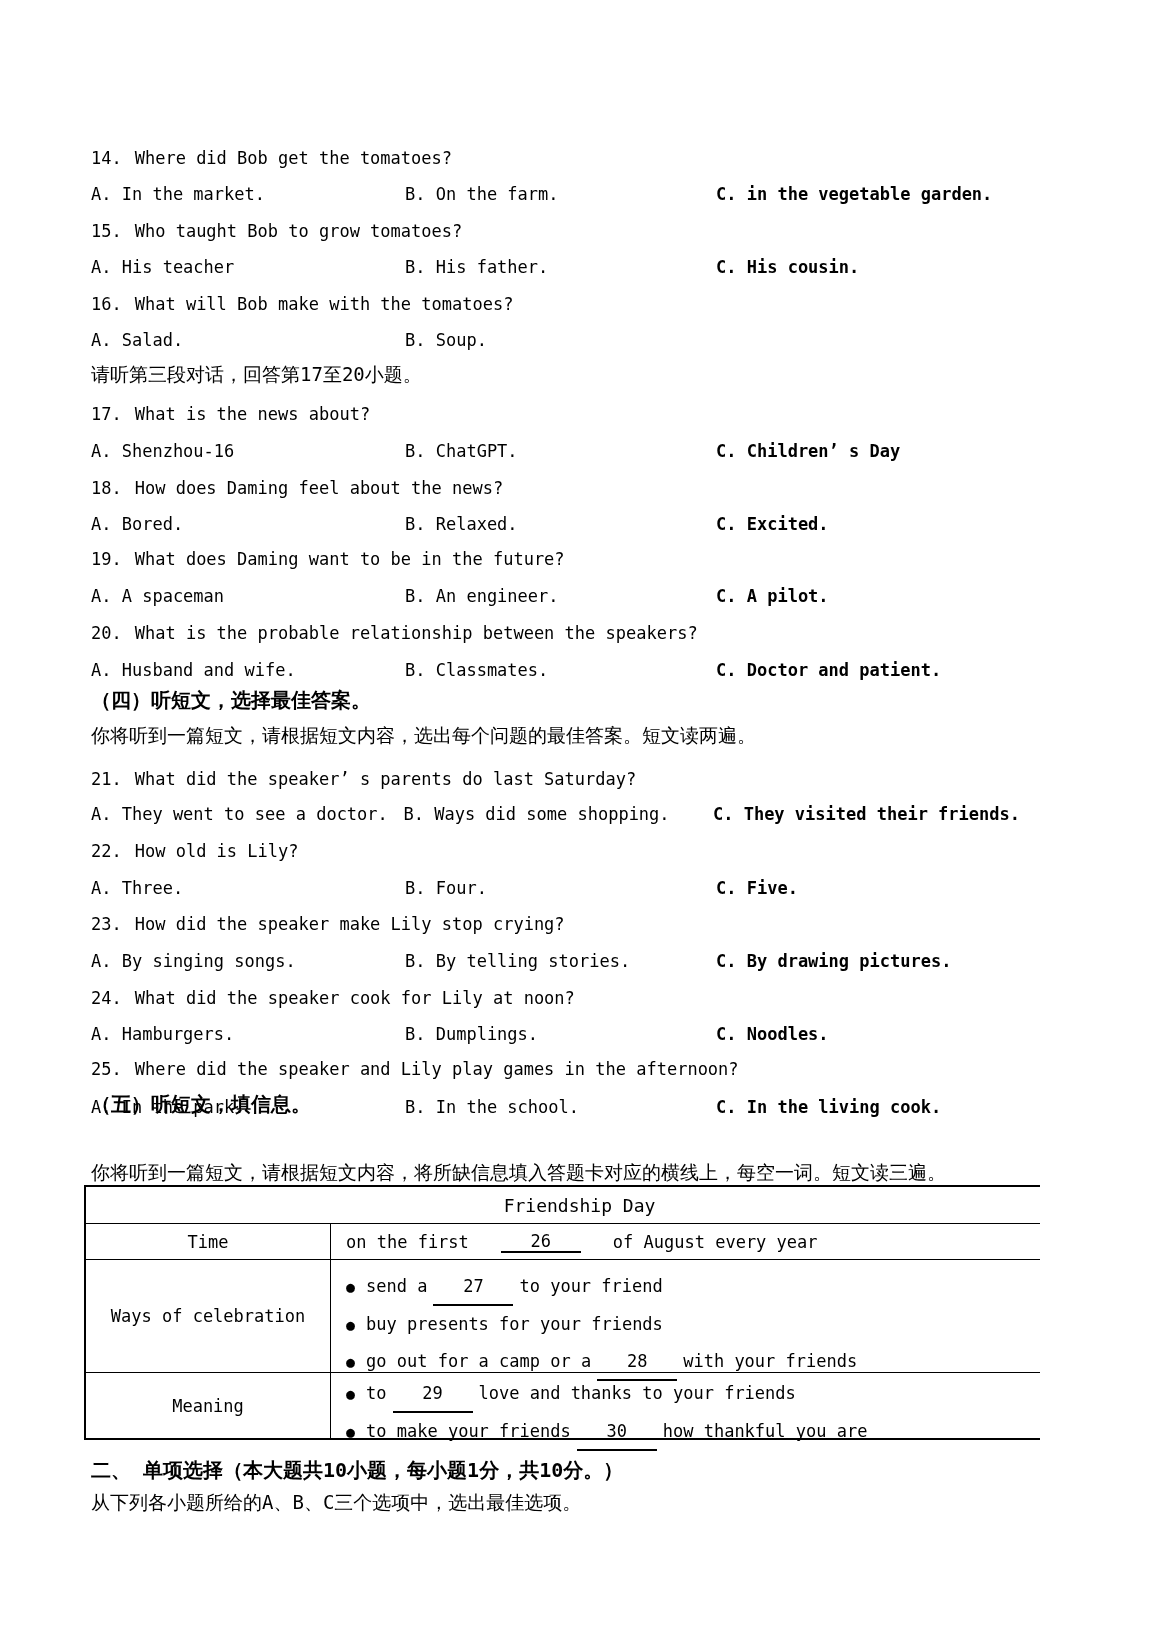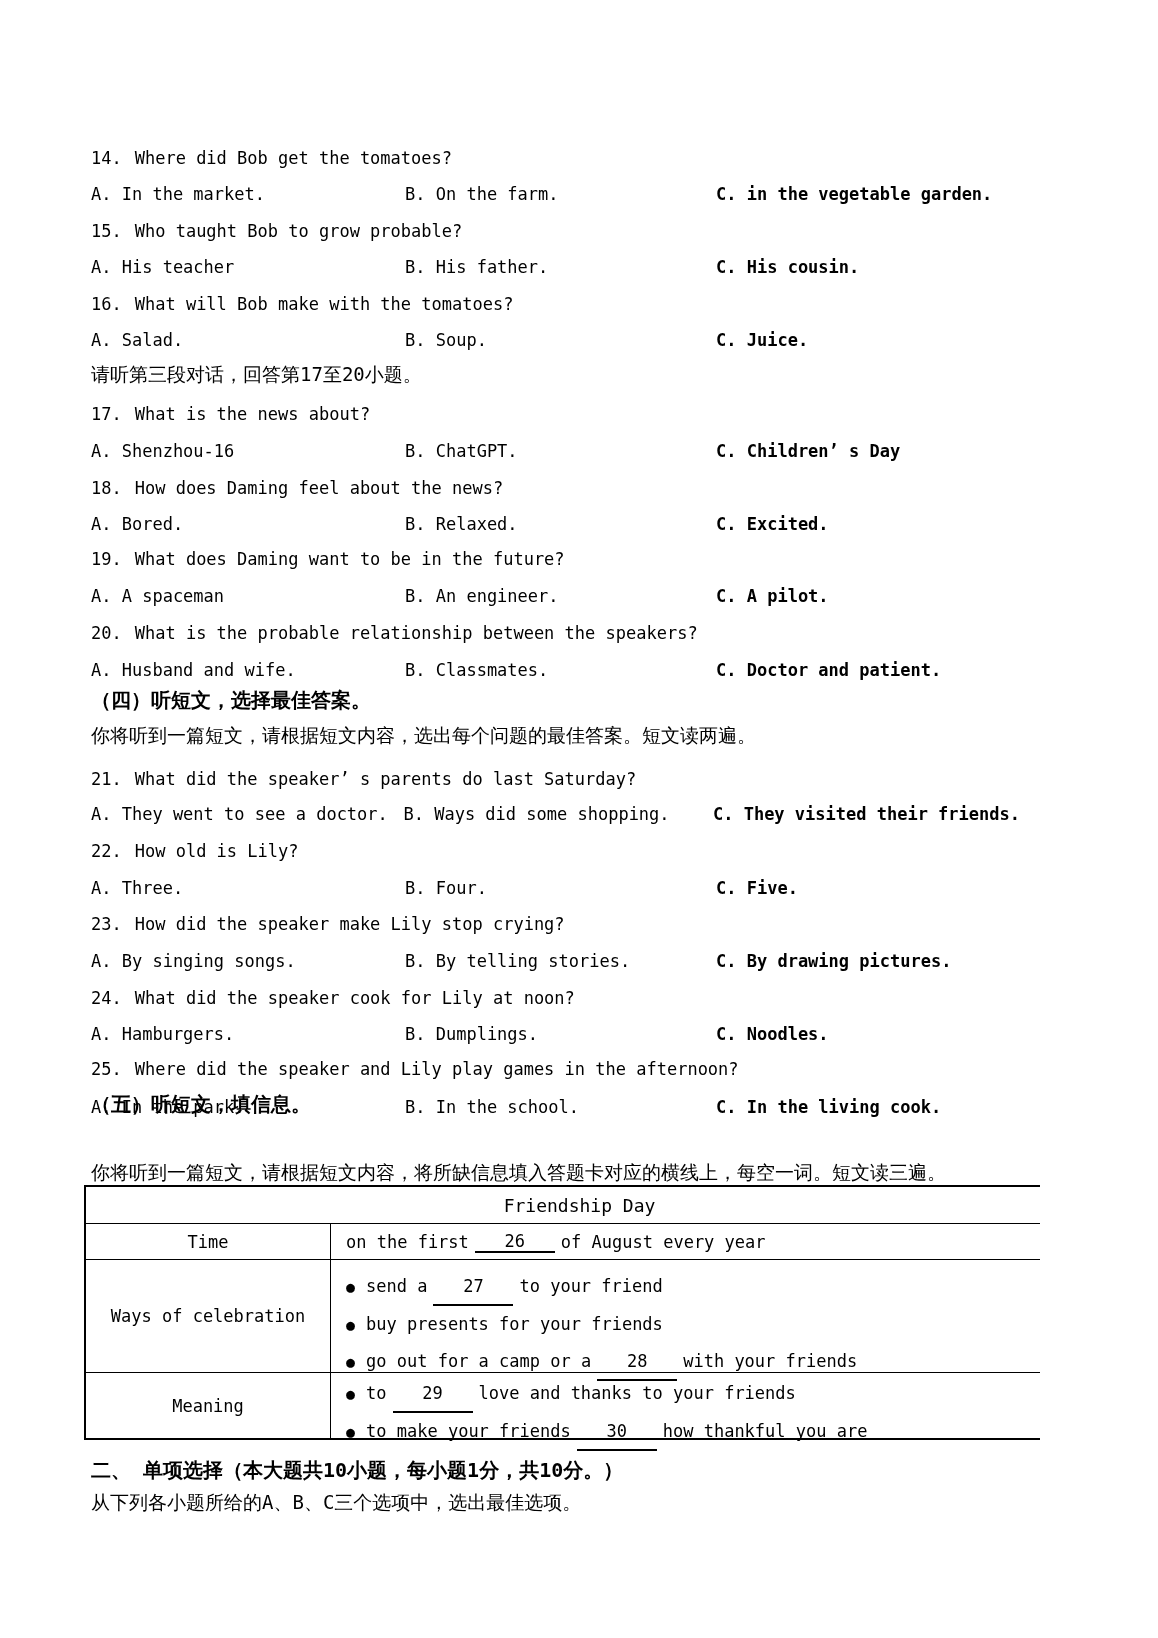--- a/index.html
+++ b/index.html
@@ -36,21 +36,21 @@
   .t-time { height: 36px; }
   .t-ways { height: 113px; }
   .t-meaning { height: 66px; }
   .lcell {
     width: 245px; flex: 0 0 245px;
     border-right: 1.5px solid #000;
     display: flex; align-items: center; justify-content: center;
     box-sizing: border-box;
     white-space: pre;
   }
-  .rcell { flex: 1; padding-left: 15px; box-sizing: border-box; }
+  .rcell { flex: 1; padding-left: 15px; box-sizing: border-box; gap: 26px; }
   .t-time .rcell { display: flex; align-items: center; }
   .rcell .seg { white-space: pre; }
   .blank {
     display: inline-block;
     min-width: 80px;
     text-align: center;
     border-bottom: 2px solid #000;
     margin: 0 6px;
   }
   .bline { line-height: 36px; white-space: pre; }
@@ -63,32 +63,31 @@
 
 <div class="page">
 
   <div class="line" style="top:147px"><span class="qnum">14.</span><span>Where did Bob get the tomatoes?</span></div>
   <div class="line opts" style="top:183px">
     <span class="oa">A. In the market.</span>
     <span class="ob">B. On the farm.</span>
     <span class="oc">C. in the vegetable garden.</span>
   </div>
 
-  <div class="line" style="top:220px"><span class="qnum">15.</span><span>Who taught Bob to grow probable?</span></div>
+  <div class="line" style="top:220px"><span class="qnum">15.</span><span>Who taught Bob to grow tomatoes?</span></div>
   <div class="line opts" style="top:256px">
     <span class="oa">A. His teacher</span>
     <span class="ob">B. His father.</span>
     <span class="oc">C. His cousin.</span>
   </div>
 
   <div class="line" style="top:293px"><span class="qnum">16.</span><span>What will Bob make with the tomatoes?</span></div>
   <div class="line opts" style="top:329px">
     <span class="oa">A. Salad.</span>
     <span class="ob">B. Soup.</span>
-    <span class="oc">C. Juice.</span>
   </div>
 
   <div class="line cn" style="top:362px">请听第三段对话，回答第17至20小题。</div>
 
   <div class="line" style="top:403px"><span class="qnum">17.</span><span>What is the news about?</span></div>
   <div class="line opts" style="top:440px">
     <span class="oa">A. Shenzhou-16</span>
     <span class="ob">B. ChatGPT.</span>
     <span class="oc">C. Children’ s Day</span>
   </div>

